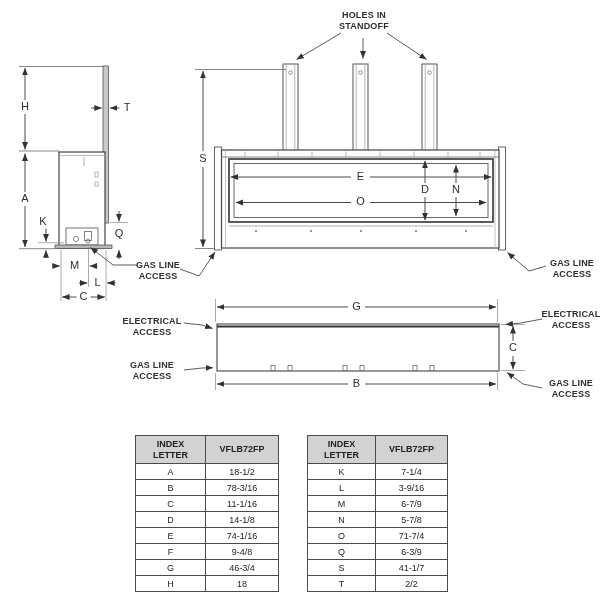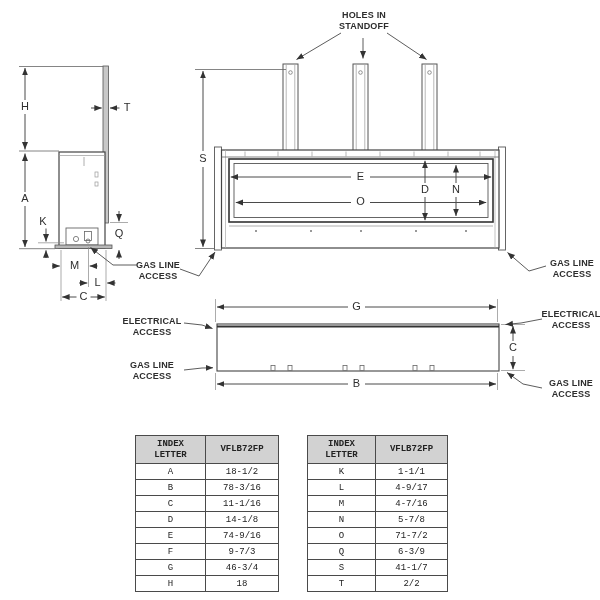--- a/index.html
+++ b/index.html
@@ -8,21 +8,21 @@
     font-family:"Liberation Sans",sans-serif;
   }
   svg text{
     font-family:"Liberation Sans",sans-serif;
     fill:#2e2e2e;
   }
   .dimletter{font-size:11px;}
   .callout{font-size:9px;font-weight:700;letter-spacing:.2px;}
   .tbl{
     position:absolute;border-collapse:collapse;table-layout:fixed;
-    font-size:9px;color:#222;text-align:center;font-family:Liberation Mono, monospace;
+    font-size:9px;color:#222;text-align:center;
   }
   .tbl td,.tbl th{
     border:1px solid #4a4a4a;padding:0;vertical-align:middle;height:15px;
     overflow:hidden;white-space:nowrap;
   }
   .tbl th{
     background:#d2d2d2;height:27px;font-weight:700;font-size:9px;line-height:11px;
   }
   .tbl th span{display:block;}
 </style>
@@ -268,25 +268,25 @@
     <tr>
           <td>C</td>
           <td>11-1/16</td>
         </tr>
     <tr>
           <td>D</td>
           <td>14-1/8</td>
         </tr>
     <tr>
           <td>E</td>
-          <td>74-9/16</td>
+          <td>74-1/16</td>
         </tr>
     <tr>
           <td>F</td>
-          <td>9-7/3</td>
+          <td>9-4/8</td>
         </tr>
     <tr>
           <td>G</td>
           <td>46-3/4</td>
         </tr>
     <tr>
           <td>H</td>
           <td>18</td>
         </tr>
   </tbody>
@@ -302,37 +302,37 @@
       <th>
         <span>INDEX</span>
         <span>LETTER</span>
       </th>
       <th>VFLB72FP</th>
     </tr>
   </thead>
   <tbody>
     <tr>
           <td>K</td>
-          <td>1-1/1</td>
+          <td>7-1/4</td>
         </tr>
     <tr>
           <td>L</td>
-          <td>4-9/17</td>
+          <td>3-9/16</td>
         </tr>
     <tr>
           <td>M</td>
-          <td>4-7/16</td>
+          <td>6-7/9</td>
         </tr>
     <tr>
           <td>N</td>
           <td>5-7/8</td>
         </tr>
     <tr>
           <td>O</td>
-          <td>71-7/2</td>
+          <td>71-7/4</td>
         </tr>
     <tr>
           <td>Q</td>
           <td>6-3/9</td>
         </tr>
     <tr>
           <td>S</td>
           <td>41-1/7</td>
         </tr>
     <tr>

